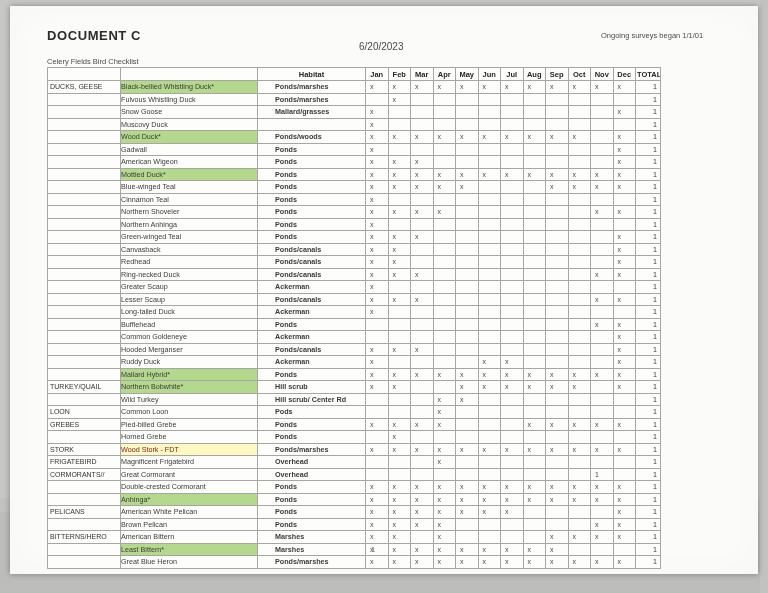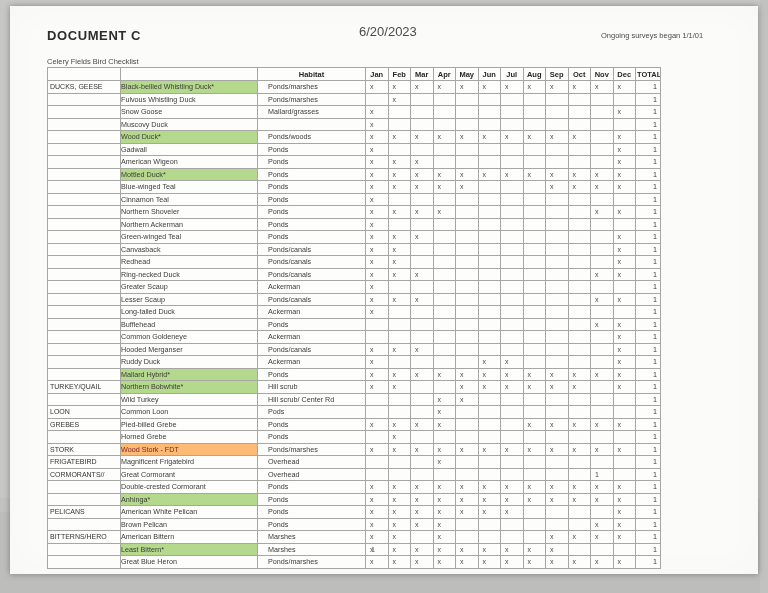--- a/index.html
+++ b/index.html
@@ -19,22 +19,22 @@
   }
   .title{
     position:absolute;left:37px;top:22px;
     font-size:13px;font-weight:bold;letter-spacing:.6px;color:#2c2c2a;
   }
   .subtitle{
     position:absolute;left:37px;top:39px;
     font-size:7.5px;color:#4a4a48;margin-top:12px;
   }
   .doc-date{
-    position:absolute;left:349px;top:18px;
-    font-size:13px;color:#4a4a48;
+    position:absolute;left:349px;top:35px;
+    font-size:10px;color:#4a4a48;
   }
   .doc-note{
     position:absolute;left:591px;top:25px;
     font-size:7.5px;color:#4a4a48;
   }
   table.checklist{
     position:absolute;left:37px;top:61px;
     width:613px;border-collapse:collapse;table-layout:fixed;
     background:#fdfdfb;
   }
@@ -45,21 +45,21 @@
     white-space:nowrap;overflow:hidden;
     background-clip:padding-box;
   }
   .checklist thead th{
     font-weight:bold;font-size:7.5px;color:#262624;height:12px;
     text-align:center;padding:0 1px;
   }
   .checklist thead th.empty-th{background:#fdfdfb;}
   td.group-cell{font-size:7px;color:#333331;padding-left:2px;}
   td.species-cell{padding-left:0;}
-  td.habitat-cell{padding-left:10px;}
+  td.habitat-cell{padding-left:17px;font-weight:bold;}
   td.month-cell{text-align:left;padding-left:4px;font-size:7px;color:#4c4c4a;}
   td.total-cell{text-align:right;padding-right:3px;font-size:7.2px;}
   .page-num{
     position:absolute;left:361px;top:539px;
     font-size:7.5px;color:#6b6b69;
   }
   
   .edge-bottom{position:absolute;left:0;bottom:0;width:768px;height:14px;background:#c2c2c0;}
   .edge-right{position:absolute;right:0;top:0;width:8px;height:593px;background:#c2c2c0;}
 </style>
@@ -308,21 +308,21 @@
             <td class="month-cell"></td>
             <td class="month-cell"></td>
             <td class="month-cell"></td>
             <td class="month-cell"></td>
             <td class="month-cell">x</td>
             <td class="month-cell">x</td>
             <td class="total-cell">1</td>
           </tr>
           <tr>
             <td class="group-cell"></td>
-            <td class="species-cell">Northern Ackerman</td>
+            <td class="species-cell">Northern Anhinga</td>
             <td class="habitat-cell">Ponds</td>
             <td class="month-cell">x</td>
             <td class="month-cell"></td>
             <td class="month-cell"></td>
             <td class="month-cell"></td>
             <td class="month-cell"></td>
             <td class="month-cell"></td>
             <td class="month-cell"></td>
             <td class="month-cell"></td>
             <td class="month-cell"></td>
@@ -632,21 +632,21 @@
             <td class="month-cell"></td>
             <td class="month-cell"></td>
             <td class="month-cell"></td>
             <td class="month-cell"></td>
             <td class="month-cell"></td>
             <td class="month-cell"></td>
             <td class="total-cell">1</td>
           </tr>
           <tr>
             <td class="group-cell">STORK</td>
-            <td class="species-cell" style="background: #fdba74; color: rgb(126, 34, 41);">Wood Stork - FDT</td>
+            <td class="species-cell" style="background: #fef9c3; color: rgb(126, 34, 41);">Wood Stork - FDT</td>
             <td class="habitat-cell">Ponds/marshes</td>
             <td class="month-cell">x</td>
             <td class="month-cell">x</td>
             <td class="month-cell">x</td>
             <td class="month-cell">x</td>
             <td class="month-cell">x</td>
             <td class="month-cell">x</td>
             <td class="month-cell">x</td>
             <td class="month-cell">x</td>
             <td class="month-cell">x</td>

